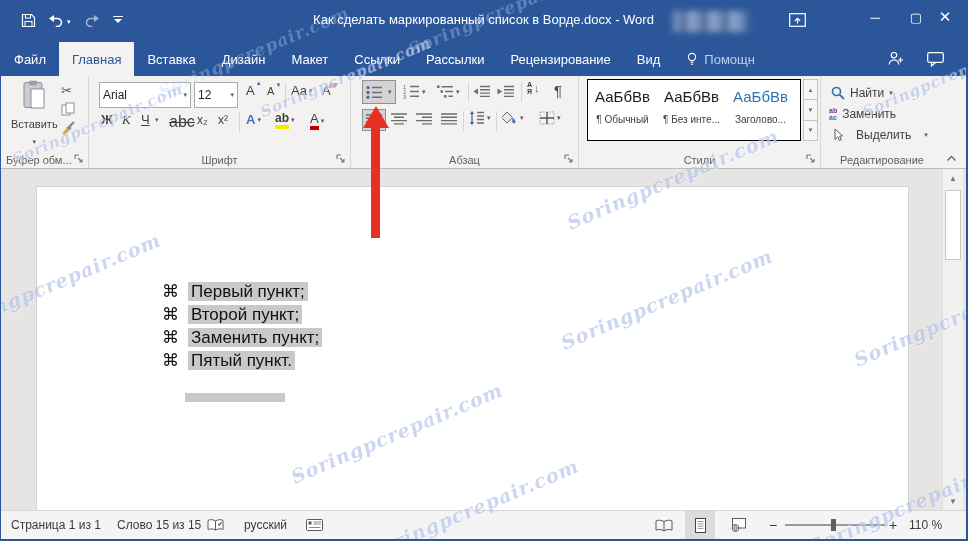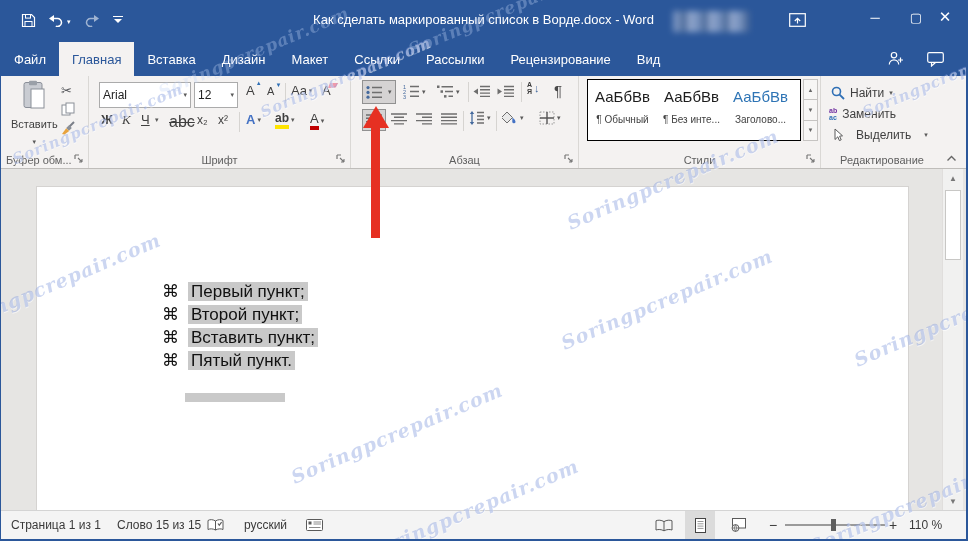--- a/index.html
+++ b/index.html
@@ -123,20 +123,29 @@
   <div id="tabrow" class="abs">
     <div class="tab">Файл</div>
     <div class="tab active">Главная</div>
     <div class="tab">Вставка</div>
     <div class="tab">Дизайн</div>
     <div class="tab">Макет</div>
     <div class="tab">Ссылки</div>
     <div class="tab">Рассылки</div>
     <div class="tab">Рецензирование</div>
     <div class="tab">Вид</div>
+    <div class="tab dim">
+      <span>
+          <svg width="12" height="15" viewBox="0 0 12 15">
+            <circle cx="6" cy="5" r="3.6" fill="none" stroke="#fff" stroke-width="1.1"></circle>
+            <path d="M4.5 10.2 h3 M4.9 12.2 h2.2" stroke="#fff" stroke-width="1.1"></path>
+          </svg>
+        </span>
+      <span>Помощн</span>
+    </div>
     <div class="abs" style="left:886px;top:9px">
       <svg width="17" height="15" viewBox="0 0 17 15">
           <circle cx="7" cy="4.2" r="2.7" fill="none" stroke="#fff" stroke-width="1.2"></circle>
           <path d="M2.3 13.5 a4.7 4.7 0 0 1 9.4 0" fill="none" stroke="#fff" stroke-width="1.2"></path>
           <path d="M13.5 6.5 v5 M11 9 h5" stroke="#fff" stroke-width="1.2"></path>
         </svg>
     </div>
     <div class="abs" style="left:926px;top:10px">
       <svg width="17" height="15" viewBox="0 0 17 15">
           <rect x="0.7" y="0.7" width="15.6" height="9.6" rx="1.5" fill="none" stroke="#fff" stroke-width="1.2"></rect>
@@ -413,21 +422,21 @@
           <path d="M1.5 5.5 L5.5 1.5 L9.5 5.5" fill="none" stroke="#666" stroke-width="1.4"></path>
         </svg>
     </div>
   </div>
 
   <div id="docarea" class="abs">
     <div id="page" class="abs">
       <div id="doclist" class="abs">
         <div class="dline"><span class="bullet">⌘</span><span class="seltext">Первый пункт;</span></div>
         <div class="dline"><span class="bullet">⌘</span><span class="seltext">Второй пункт;</span></div>
-        <div class="dline"><span class="bullet">⌘</span><span class="seltext">Вставить пункт;</span></div>
+        <div class="dline"><span class="bullet">⌘</span><span class="seltext">Заменить пункт;</span></div>
         <div class="dline"><span class="bullet">⌘</span><span class="seltext">Пятый пункт.</span></div>
       </div>
       <div id="seltail" class="abs" style="left:148px;top:206px"></div>
     </div>
 
     <div id="vscroll" class="abs">
       <div class="scr-arrow" style="top:0">▲</div>
       <div id="scr-thumb"></div>
       <div class="scr-arrow" style="bottom:0">▼</div>
     </div>

